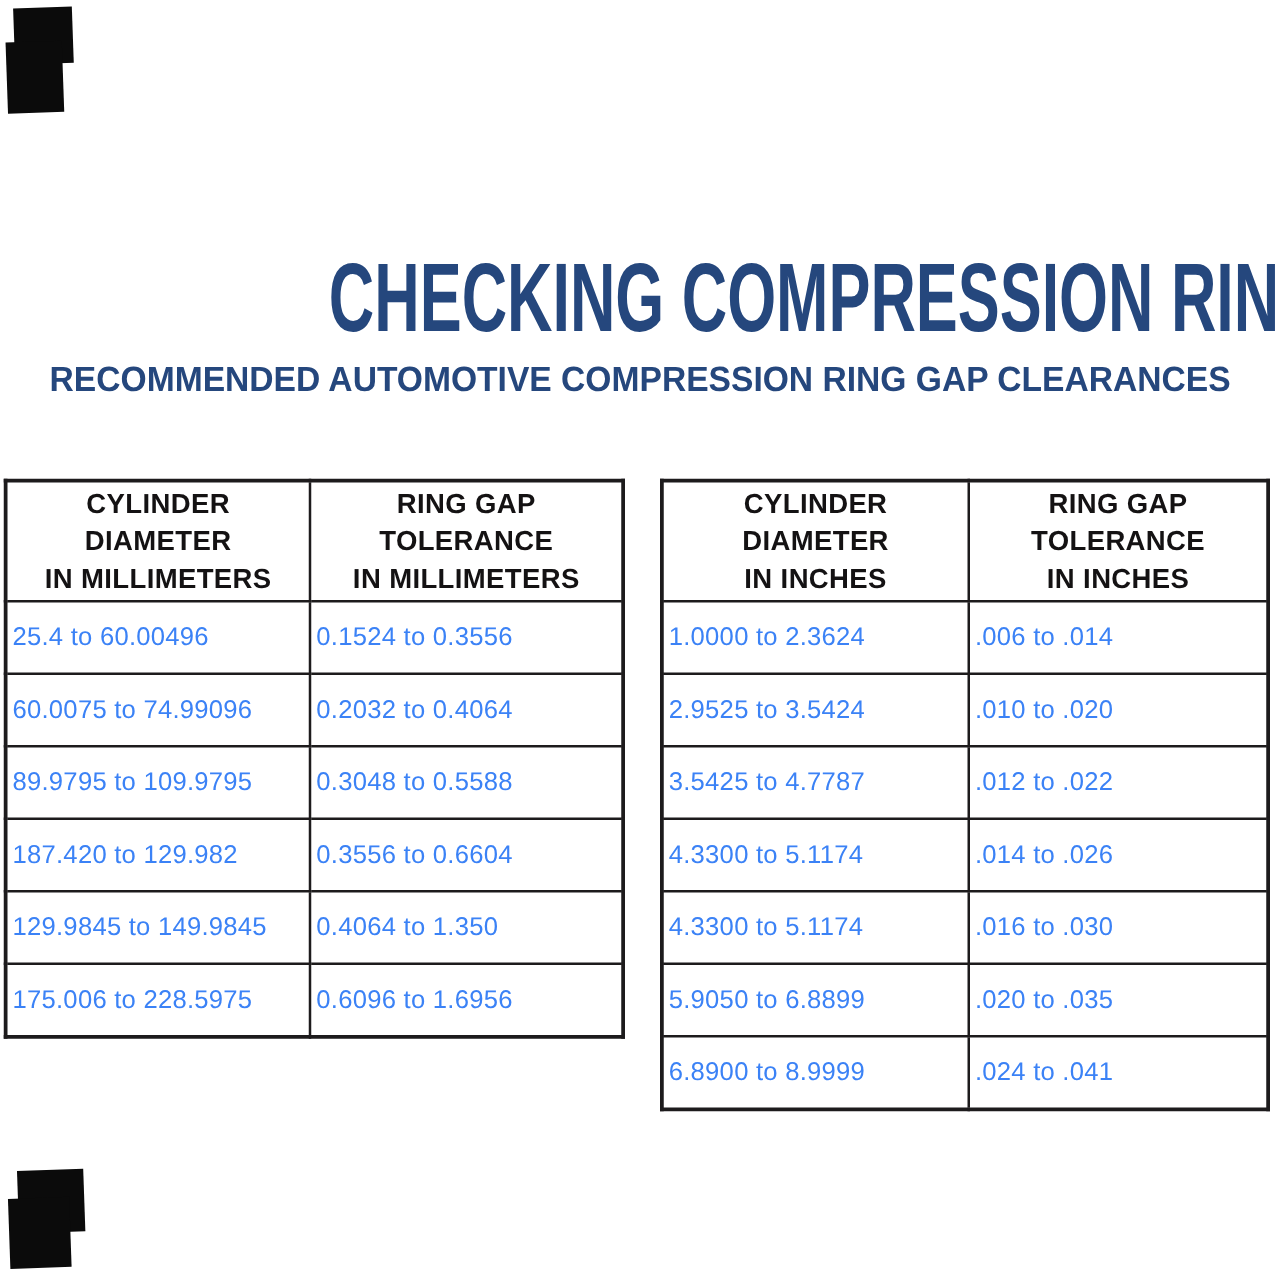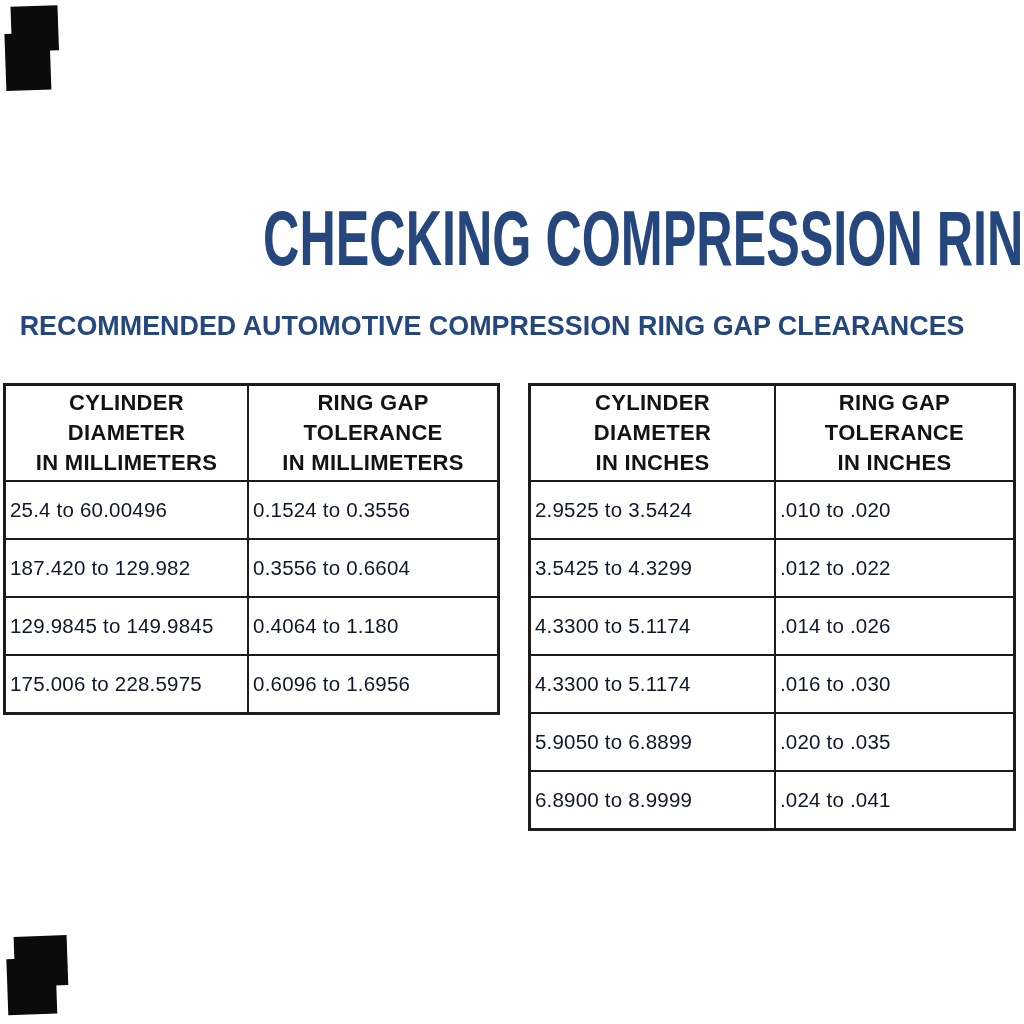--- a/index.html
+++ b/index.html
@@ -10,21 +10,21 @@
 
   
   .title-row { position:absolute; top:196px; left:0; width:1024px; text-align:center; }
   .title-text {
     display:inline-block; white-space:nowrap; font-weight:bold; font-size:78px;
     line-height:1.1; color:#25477d; letter-spacing:0px;
     transform:scaleX(0.645); transform-origin:50% 50%;
   }
 
   
-  .subtitle-row { position:absolute; top:310px; left:0; width:1024px; }
+  .subtitle-row { position:absolute; top:288px; left:0; width:1024px; text-align:center; }
   .subtitle-text {
     display:inline-block; white-space:nowrap; font-weight:bold; font-size:28px;
     line-height:1.15; color:#25477d; letter-spacing:0px;
     transform:scaleX(0.96); transform-origin:50% 50%;
   }
 
   
   table.spec-table {
     position:absolute; top:383px; border-collapse:collapse; background:#ffffff;
     border:3px solid #1d1b1c; table-layout:fixed;
@@ -32,21 +32,21 @@
   table.metric { left:3px;  width:497px; }
   table.inch   { left:528px; width:488px; }
 
   .spec-table th, .spec-table td { border:2px solid #1d1b1c; vertical-align:middle; }
 
   .spec-table th {
     height:96px; padding:2px 0; font-size:22px; line-height:30px; font-weight:bold;
     color:#141213; letter-spacing:0.3px;
   }
   .spec-table td {
-    height:37px; padding:16px 4px; font-size:20.5px; color:#0f172a; letter-spacing:0.2px;
+    height:37px; padding:16px 4px; font-size:20.5px; color:#3b82f6; letter-spacing:0.2px;
     white-space:nowrap;
   }
 
   table.metric col.c1 { width:49.3%; } table.metric col.c2 { width:50.7%; }
   table.inch   col.c1 { width:50.6%; } table.inch   col.c2 { width:49.4%; }
 
   
   .scan-mark { position:absolute; }
   .scan-mark .sq { position:absolute; background:#0b0b0b; }
   #mark-tl { left:0; top:0; width:72px; height:100px; transform:rotate(-2deg); }
@@ -95,26 +95,34 @@
           <div>IN MILLIMETERS</div>
         </th>
       </tr>
     </thead>
     <tbody>
       <tr>
         <td>25.4 to 60.00496</td>
         <td>0.1524 to 0.3556</td>
       </tr>
       <tr>
+        <td>60.0075 to 74.99096</td>
+        <td>0.2032 to 0.4064</td>
+      </tr>
+      <tr>
+        <td>89.9795 to 109.9795</td>
+        <td>0.3048 to 0.5588</td>
+      </tr>
+      <tr>
         <td>187.420 to 129.982</td>
         <td>0.3556 to 0.6604</td>
       </tr>
       <tr>
         <td>129.9845 to 149.9845</td>
-        <td>0.4064 to 1.180</td>
+        <td>0.4064 to 1.350</td>
       </tr>
       <tr>
         <td>175.006 to 228.5975</td>
         <td>0.6096 to 1.6956</td>
       </tr>
     </tbody>
   </table>
 
   <table class="spec-table inch">
     <colgroup>
@@ -130,25 +138,29 @@
         </th>
         <th>
           <div>RING GAP</div>
           <div>TOLERANCE</div>
           <div>IN INCHES</div>
         </th>
       </tr>
     </thead>
     <tbody>
       <tr>
+        <td>1.0000 to 2.3624</td>
+        <td>.006 to .014</td>
+      </tr>
+      <tr>
         <td>2.9525 to 3.5424</td>
         <td>.010 to .020</td>
       </tr>
       <tr>
-        <td>3.5425 to 4.3299</td>
+        <td>3.5425 to 4.7787</td>
         <td>.012 to .022</td>
       </tr>
       <tr>
         <td>4.3300 to 5.1174</td>
         <td>.014 to .026</td>
       </tr>
       <tr>
         <td>4.3300 to 5.1174</td>
         <td>.016 to .030</td>
       </tr>

